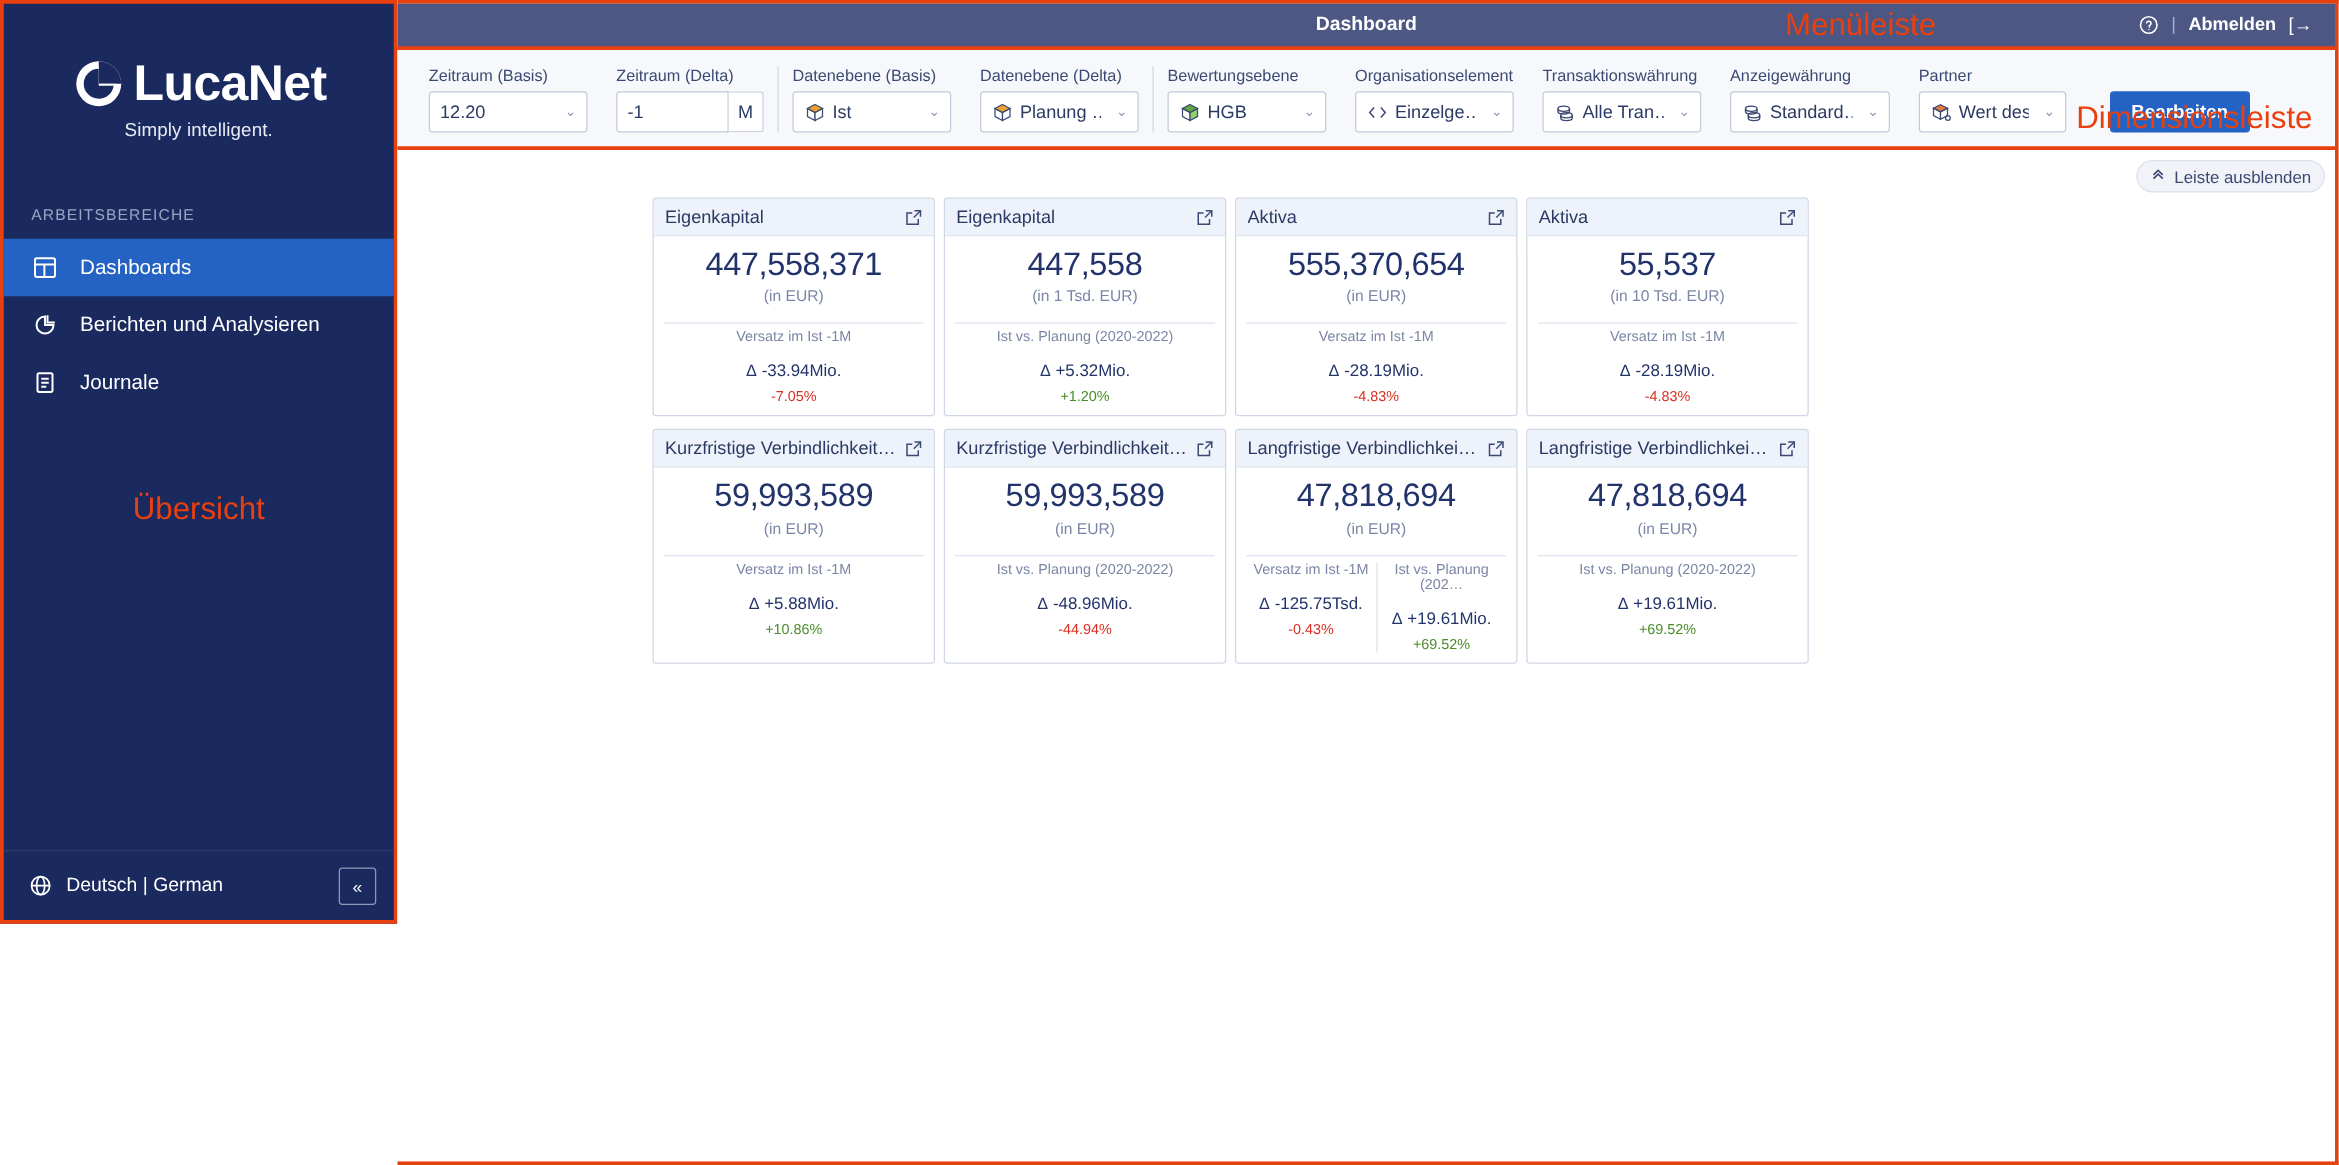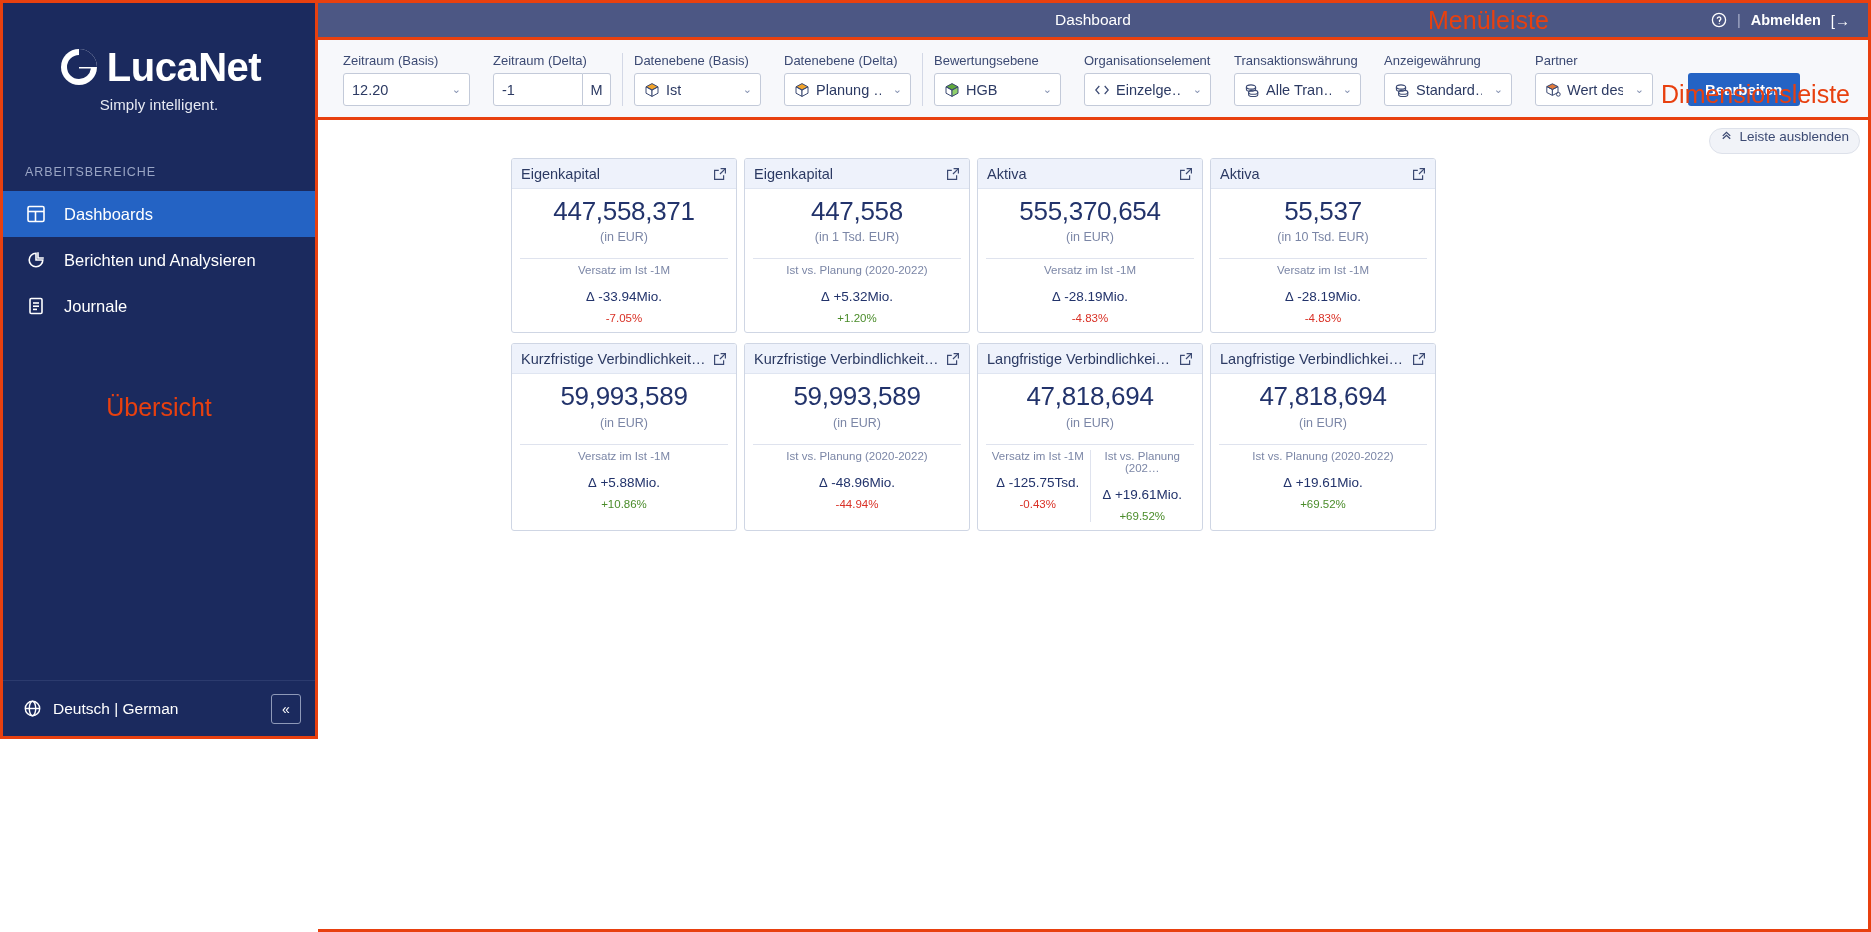--- a/index.html
+++ b/index.html
@@ -64,21 +64,21 @@
   }
 
   
   .menubar {
     height: 37px; background: #4c5784; position: relative;
     display: flex; align-items: center; flex: 0 0 37px;
     border-bottom: 3px solid #e8400f;
   }
   .menubar-title {
     position: absolute; left: 0; right: 0; text-align: center;
-    color: #ffffff; font-size: 15.5px; font-weight: 400;
+    color: #ffffff; font-size: 15.5px; font-weight: 700;
   }
   .menubar-annotation {
     position: absolute; left: 1110px; color: #e8400f;
     font-size: 25px; line-height: 1;
   }
   .menubar-right {
     margin-left: auto; display: flex; align-items: center; gap: 10px;
     padding-right: 18px; color: #ffffff; font-size: 14.5px; z-index: 2;
   }
   .menubar-right .sep { color: #aab1cc; }
@@ -129,25 +129,25 @@
   .dim-annotation {
     position: absolute; right: 18px; top: 42px;
     color: #e8400f; font-size: 25px; line-height: 1;
   }
 
   
   .content { flex: 1; position: relative; background: #ffffff; overflow: hidden; }
   .hide-bar {
     position: absolute; right: 8px; top: 8px;
     background: #f1f3f8; border: 1px solid #dde1ea; border-radius: 13px;
-    height: 26px; display: flex; align-items: flex-start; gap: 6px;
+    height: 26px; display: flex; align-items: center; gap: 6px;
     padding: 0 10px; font-size: 13.5px; color: #3c4a73; cursor: pointer;
   }
   .grid {
-    position: absolute; left: 193px; top: 38px;
+    position: absolute; left: 204px; top: 38px;
     display: grid; grid-template-columns: repeat(4, 226px);
     gap: 10px 7px;
   }
   .card { border: 1px solid #cfd6e4; border-radius: 3px; background: #ffffff; overflow: hidden; }
   .card-head {
     background: #eef2fb; border-bottom: 1px solid #dfe5f1;
     height: 30px; display: flex; align-items: center;
     padding: 0 9px; gap: 6px;
   }
   .card-title { font-size: 14.5px; color: #2c3a63; white-space: nowrap; overflow: hidden; text-overflow: ellipsis; }

